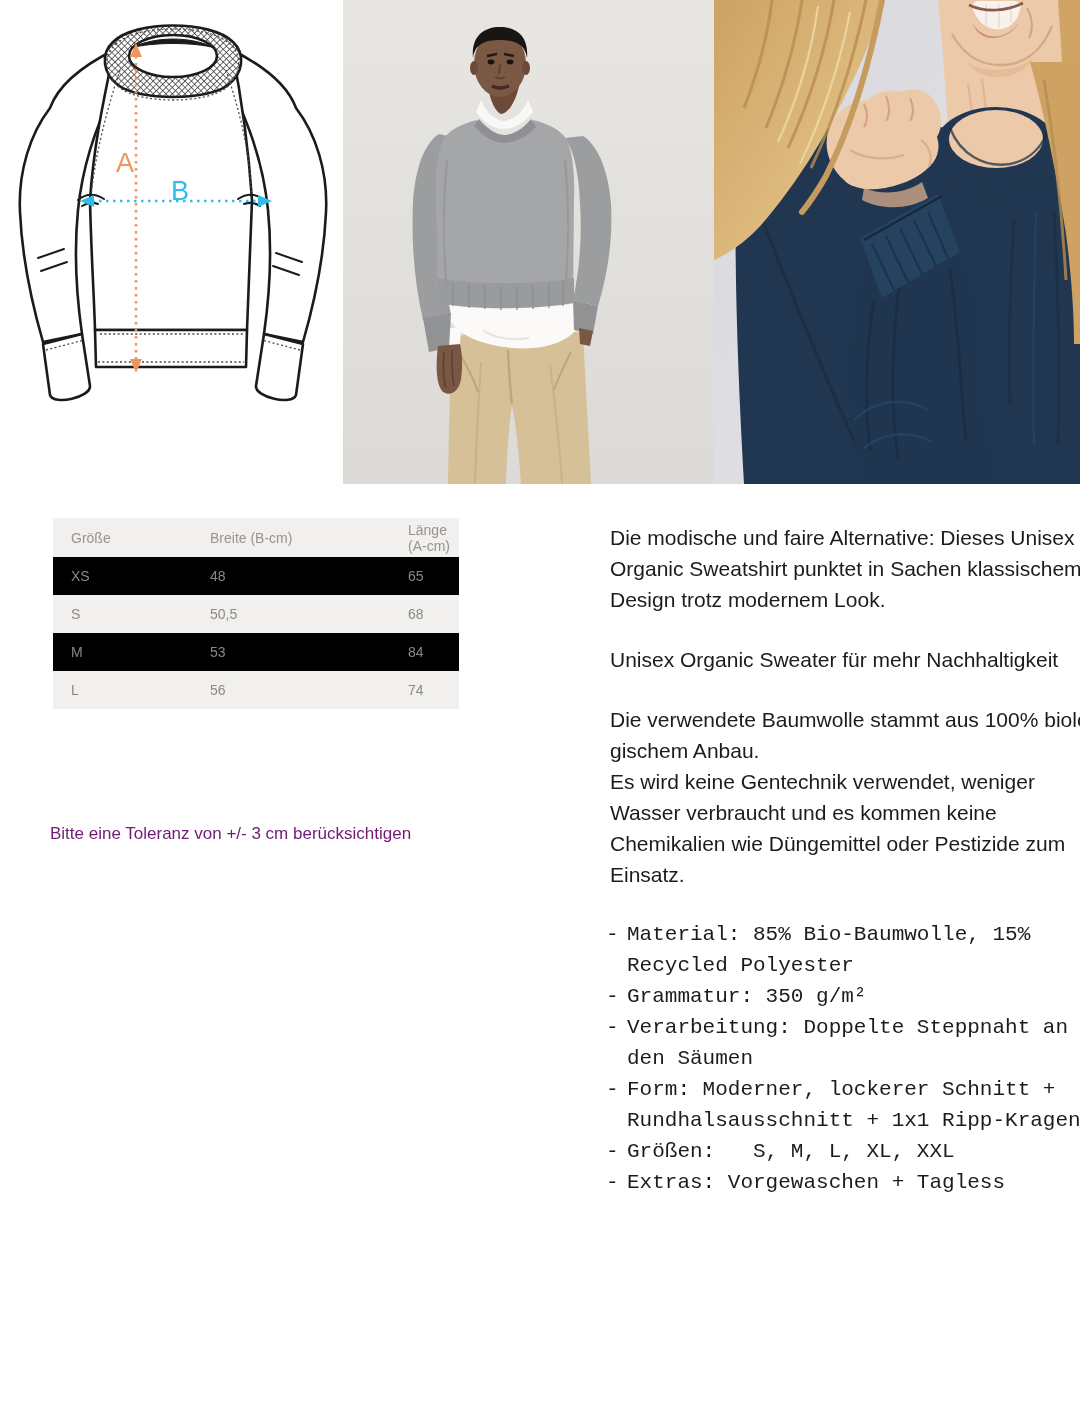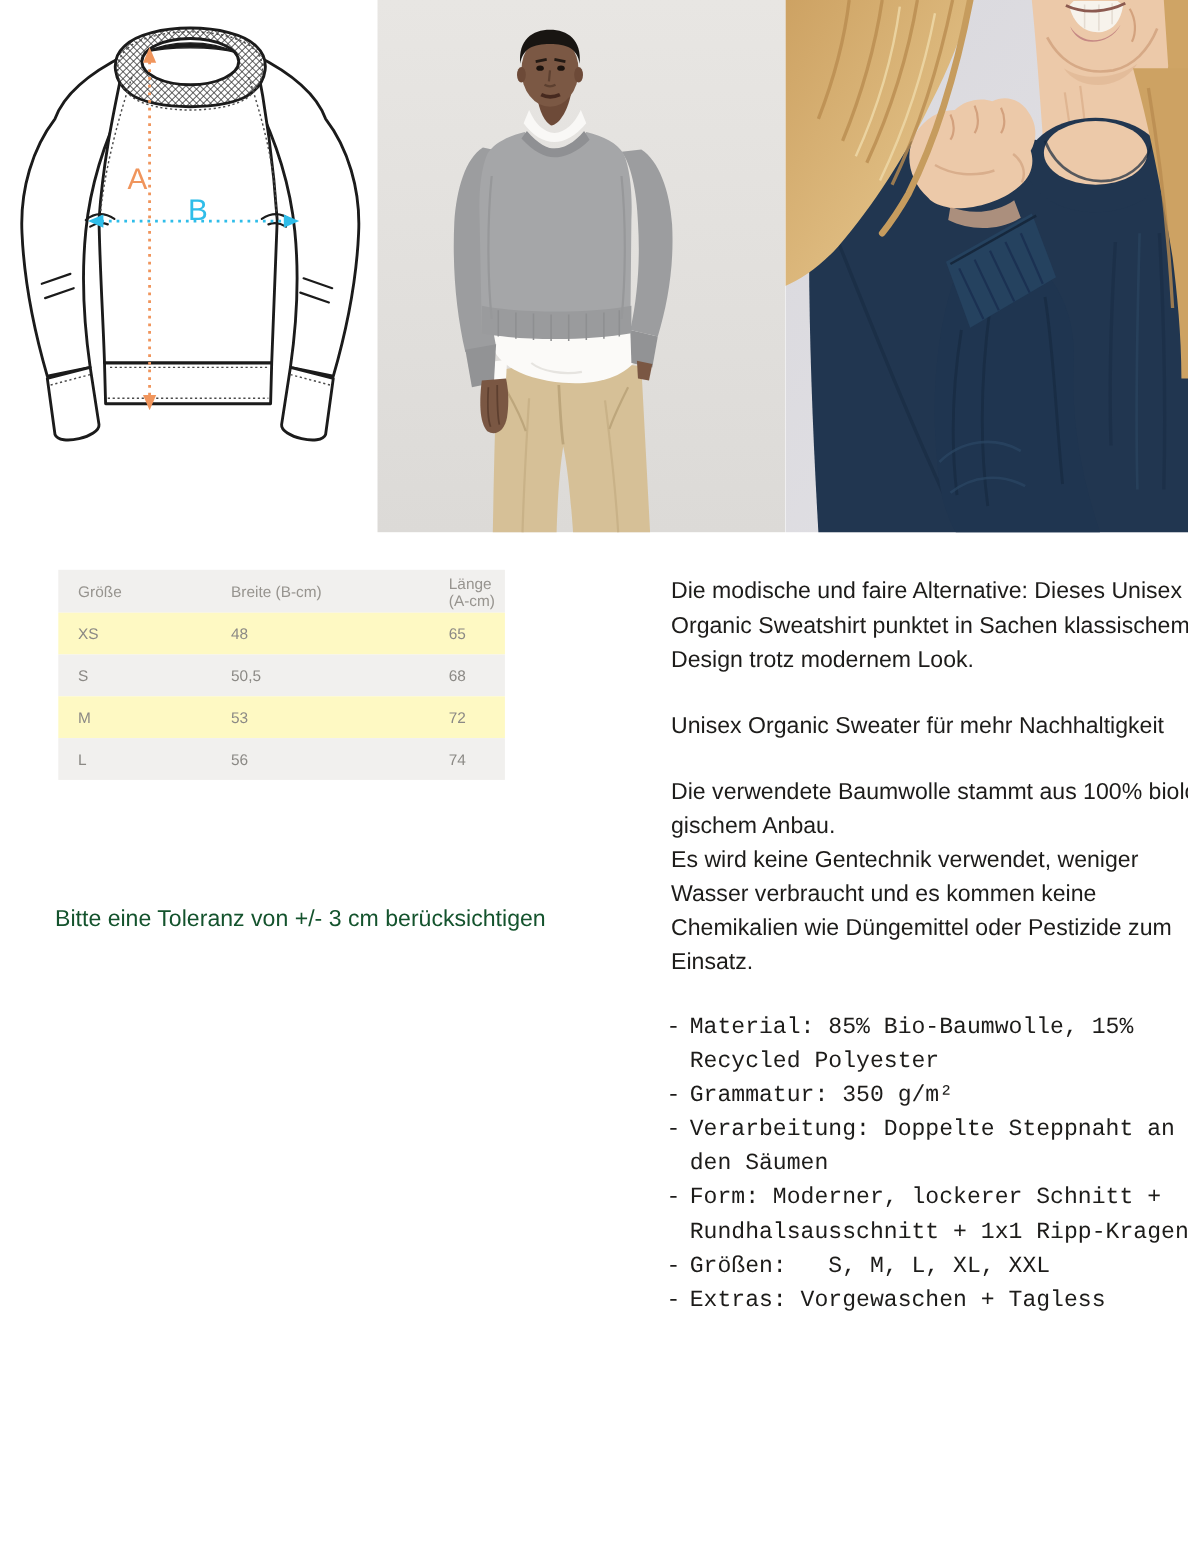--- a/index.html
+++ b/index.html
@@ -7,23 +7,23 @@
     position:relative;width:1080px;height:1410px;background:#ffffff;
     font-family:"Liberation Sans","DejaVu Sans",sans-serif;overflow:hidden;
   }
   .abs{position:absolute;}
 
   
   .size-table{left:53px;top:518px;width:406px;font-size:14px;}
   .st-row{display:grid;grid-template-columns:139px 198px 1fr;height:38px;
           align-items:center;padding-left:18px;background:#f1f0ee;color:#8b8985;}
   .st-row.header{height:39px;color:#97948f;}
-  .st-row.dark{background:#fef9c3;}
-
-  .tolerance{left:50px;top:824px;width:520px;font-size:21px;color:#14532d;}
+  .st-row.dark{background:#000000;}
+
+  .tolerance{left:50px;top:824px;width:520px;font-size:17px;color:#701a75;}
 
   
   .description{left:610px;top:522px;width:497px;font-size:21px;line-height:31px;
                color:#1d1c1a;}
   .description p{margin:0 0 29px 0;white-space:pre-line;hyphens:manual;}
   .bullets{list-style:none;margin:0 0 0 -4px;padding:0;}
   .bullets li{position:relative;padding-left:21px;white-space:pre-wrap;hyphens:manual;font-family:Liberation Mono, monospace;}
   .bullets li::before{content:"-";position:absolute;left:0;top:0;}
 
   
@@ -233,21 +233,21 @@
       <div>65</div>
     </div>
     <div class="st-row">
       <div>S</div>
       <div>50,5</div>
       <div>68</div>
     </div>
     <div class="st-row dark">
       <div>M</div>
       <div>53</div>
-      <div>72</div>
+      <div>84</div>
     </div>
     <div class="st-row">
       <div>L</div>
       <div>56</div>
       <div>74</div>
     </div>
   </div>
 
   <div class="abs tolerance">Bitte eine Toleranz von +/- 3 cm berücksichtigen</div>
 

